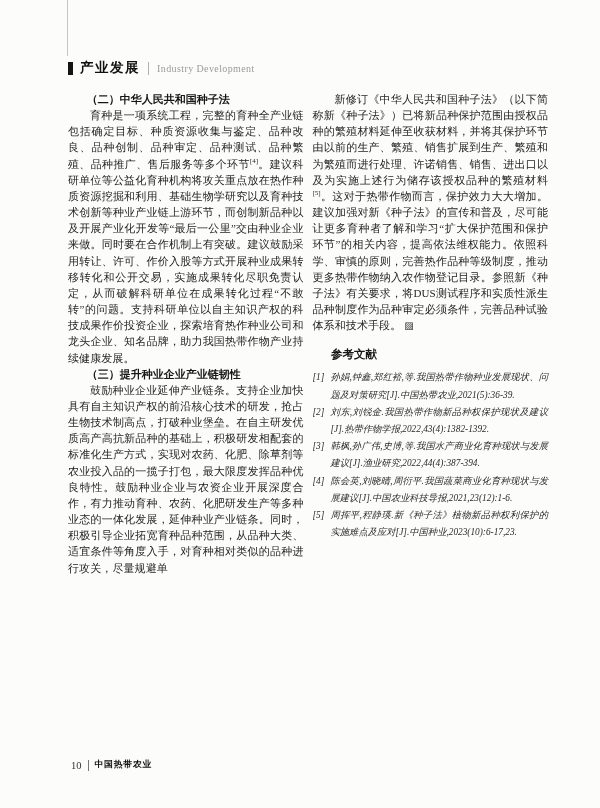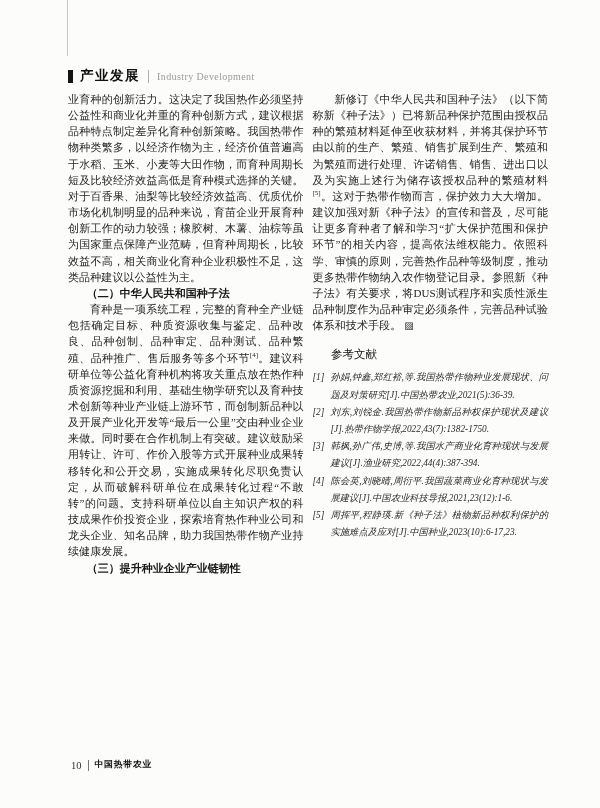--- a/index.html
+++ b/index.html
@@ -10,21 +10,21 @@
     background:#fcfcfb;
     font-family:"Liberation Serif","DejaVu Serif",serif;
     color:#242424;
     overflow:hidden;
   }
   .crop-line {
     position:absolute; left:67px; top:0;
     width:1px; height:56px; background:#c6c6c4;
   }
   .page-header {
-    position:absolute; left:68px; top:68px;
+    position:absolute; left:68px; top:60px;
     display:flex; align-items:center; height:16px;
   }
   .header-bar { width:5px; height:13px; background:#141414; margin-right:7px; flex:none; }
   .header-zh {
     font-family:"Liberation Sans","DejaVu Sans",sans-serif;
     font-weight:bold; font-size:13.5px; letter-spacing:1.5px; color:#111;
   }
   .header-div { width:1px; height:13px; background:#b0b0ae; margin:0 8px; flex:none; }
   .header-en {
     font-size:10px; color:#9a9a98; letter-spacing:0.4px;
@@ -40,21 +40,21 @@
   .col h3 {
     margin:0; font-size:11px; line-height:16.15px; font-weight:bold;
     text-indent:1.7em; text-align:left;
     font-family:"Liberation Sans","DejaVu Sans",sans-serif;
     color:#161616;
   }
   sup.cite { font-size:7px; line-height:0; vertical-align:super; letter-spacing:0; }
   .endmark { font-size:10px; margin-left:3px; color:#333; }
   .refs { margin-top:13px; }
   .refs h4 {
-    margin:0 0 7px 0; font-size:11.5px; font-weight:normal;
+    margin:0 0 7px 0; font-size:11.5px; font-weight:bold;
     font-family:"Liberation Sans","DejaVu Sans",sans-serif;
     text-indent:1.6em; text-align:left; color:#161616;
   }
   .ref-item { display:flex; font-size:9.3px; line-height:17.2px; font-style:italic; color:#2a2a2a; }
   .ref-label { width:18px; flex:none; }
   .ref-text { flex:1; text-align:justify; }
   .page-footer {
     position:absolute; left:71px; top:758px;
     display:flex; align-items:center; height:14px;
   }
@@ -75,38 +75,38 @@
   <header class="page-header">
     <span class="header-bar"></span>
     <span class="header-zh">产业发展</span>
     <span class="header-div"></span>
     <span class="header-en">Industry Development</span>
   </header>
 
   <div class="columns">
 
     <div class="col">
-      <p class="cont">业育种的创新活力。这决定了我国热作必须坚持公益性和商业化并重的育种创新方式，建议根据品种特点制定差异化育种创新策略。我国热带作物种类繁多，以经济作物为主，经济价值普遍高于水稻、玉米、小麦等大田作物，而育种周期长短及比较经济效益高低是育种模式选择的关键。对于百香果、油梨等比较经济效益高、优质优价市场化机制明显的品种来说，育苗企业开展育种创新工作的动力较强；橡胶树、木薯、油棕等虽为国家重点保障产业范畴，但育种周期长，比较效益不高，相关商业化育种企业积极性不足，这类品种建议以公益性为主。</p>
       <h3>（二）中华人民共和国种子法</h3>
       <p class="ind"><span>育种是一项系统工程，完整的育种全产业链包括确定目标、种质资源收集与鉴定、品种改良、品种创制、品种审定、品种测试、品种繁殖、品种推广、售后服务等多个环节</span><sup class="cite">[4]</sup><span>。建议科研单位等公益化育种机构将攻关重点放在热作种质资源挖掘和利用、基础生物学研究以及育种技术创新等种业产业链上游环节，而创制新品种以及开展产业化开发等“最后一公里”交由种业企业来做。同时要在合作机制上有突破。建议鼓励采用转让、许可、作价入股等方式开展种业成果转移转化和公开交易，实施成果转化尽职免责认定，从而破解科研单位在成果转化过程“不敢转”的问题。支持科研单位以自主知识产权的科技成果作价投资企业，探索培育热作种业公司和龙头企业、知名品牌，助力我国热带作物产业持续健康发展。</span></p>
       <h3>（三）提升种业企业产业链韧性</h3>
+      <p class="ind">鼓励种业企业延伸产业链条。支持企业加快具有自主知识产权的前沿核心技术的研发，抢占生物技术制高点，打破种业堡垒。在自主研发优质高产高抗新品种的基础上，积极研发相配套的标准化生产方式，实现对农药、化肥、除草剂等农业投入品的一揽子打包，最大限度发挥品种优良特性。鼓励种业企业与农资企业开展深度合作，有力推动育种、农药、化肥研发生产等多种业态的一体化发展，延伸种业产业链条。同时，积极引导企业拓宽育种品种范围，从品种大类、适宜条件等角度入手，对育种相对类似的品种进行攻关，尽量规避单</p>
     </div>
 
     <div class="col">
       <p class="ind"><span>新修订《中华人民共和国种子法》（以下简称新《种子法》）已将新品种保护范围由授权品种的繁殖材料延伸至收获材料，并将其保护环节由以前的生产、繁殖、销售扩展到生产、繁殖和为繁殖而进行处理、许诺销售、销售、进出口以及为实施上述行为储存该授权品种的繁殖材料</span><sup class="cite">[5]</sup><span>。这对于热带作物而言，保护效力大大增加。建议加强对新《种子法》的宣传和普及，尽可能让更多育种者了解和学习“扩大保护范围和保护环节”的相关内容，提高依法维权能力。依照科学、审慎的原则，完善热作品种等级制度，推动更多热带作物纳入农作物登记目录。参照新《种子法》有关要求，将DUS测试程序和实质性派生品种制度作为品种审定必须条件，完善品种试验体系和技术手段。</span><span class="endmark">▨</span></p>
 
       <div class="refs">
         <h4>参考文献</h4>
         <div class="ref-item">
           <span class="ref-label">[1]</span>
           <span class="ref-text">孙娟,钟鑫,郑红裕,等.我国热带作物种业发展现状、问题及对策研究[J].中国热带农业,2021(5):36-39.</span>
         </div>
         <div class="ref-item">
           <span class="ref-label">[2]</span>
-          <span class="ref-text">刘东,刘锐金.我国热带作物新品种权保护现状及建议[J].热带作物学报,2022,43(7):1382-1750.</span>
+          <span class="ref-text">刘东,刘锐金.我国热带作物新品种权保护现状及建议[J].热带作物学报,2022,43(4):1382-1392.</span>
         </div>
         <div class="ref-item">
           <span class="ref-label">[3]</span>
           <span class="ref-text">韩枫,孙广伟,史博,等.我国水产商业化育种现状与发展建议[J].渔业研究,2022,44(4):387-394.</span>
         </div>
         <div class="ref-item">
           <span class="ref-label">[4]</span>
           <span class="ref-text">陈会英,刘晓晴,周衍平.我国蔬菜商业化育种现状与发展建议[J].中国农业科技导报,2021,23(12):1-6.</span>
         </div>
         <div class="ref-item">

